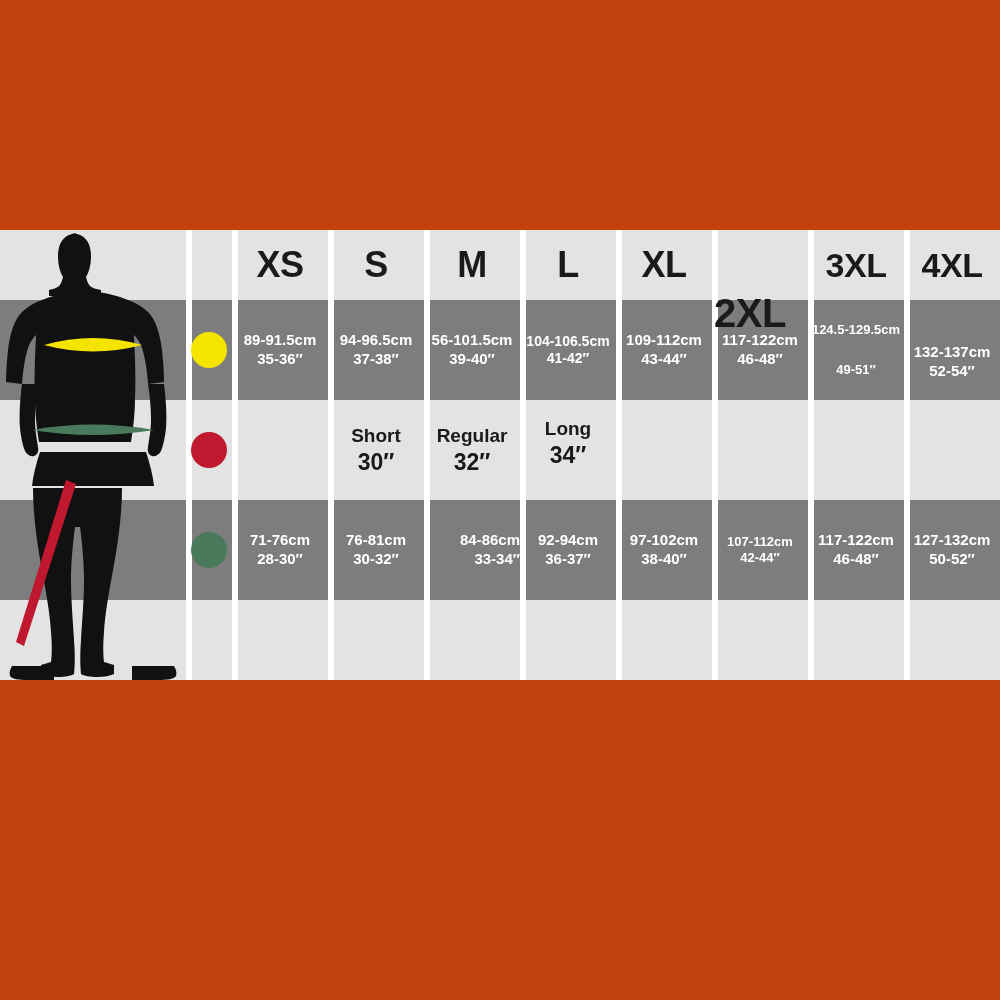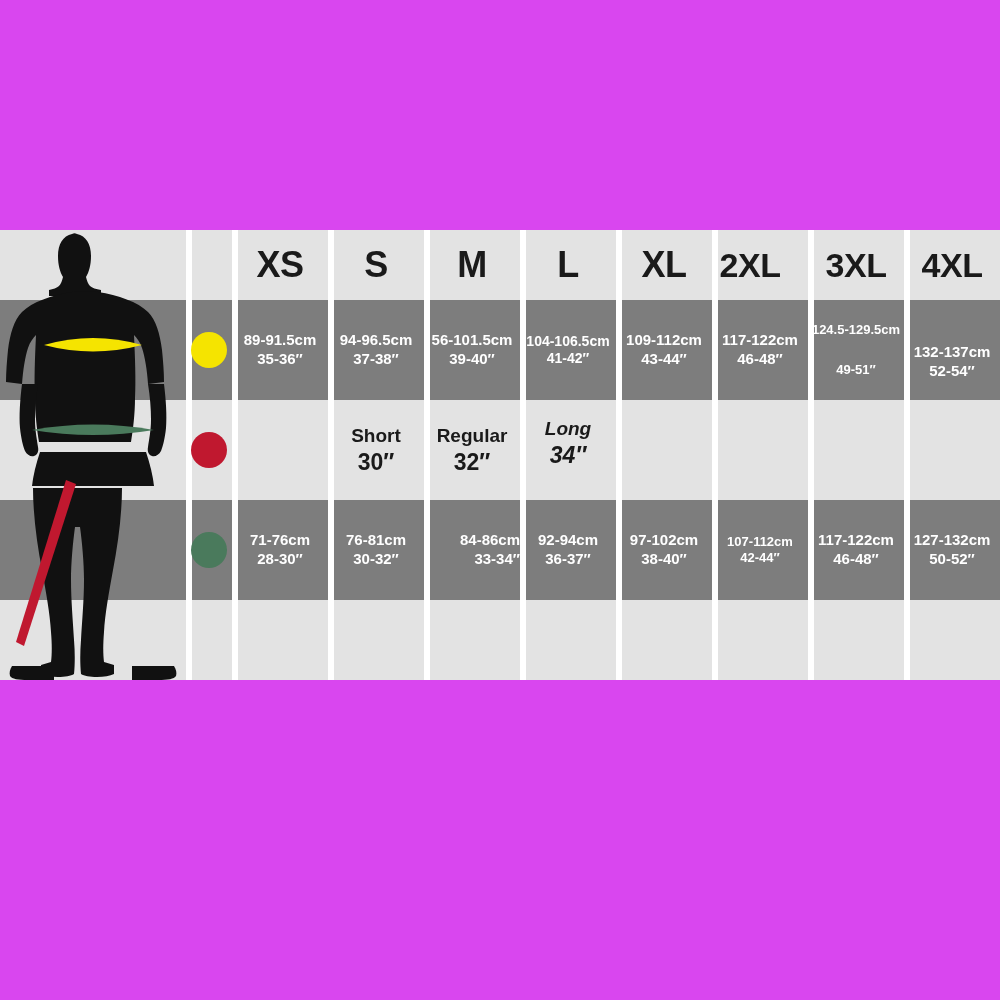--- a/index.html
+++ b/index.html
@@ -7,21 +7,21 @@
     padding: 0;
     background: #ffffff;
   }
   body {
     font-family: "Liberation Sans", sans-serif;
   }
   #canvas {
     position: relative;
     width: 1000px;
     height: 1000px;
-    background: #d946ef;
+    background: #c2410c;
     overflow: hidden;
   }
 
   
   #chart {
     position: absolute;
     left: 0;
     top: 230px;
     width: 1000px;
     height: 450px;
@@ -162,21 +162,21 @@
     </div>
     <div class="dot-cell" style="left:186px; top:270px; height:100px;">
       <div class="dot" style="background:#4a7a5c"></div>
     </div>
 
     <div class="size-head" style="left:232px; width:96px; font-size:36px;">XS</div>
     <div class="size-head" style="left:328px; width:96px; font-size:36px;">S</div>
     <div class="size-head" style="left:424px; width:96px; font-size:36px;">M</div>
     <div class="size-head" style="left:520px; width:96px; font-size:36px;">L</div>
     <div class="size-head" style="left:616px; width:96px; font-size:36px;">XL</div>
-    <div class="size-head" style="left:712px; width:76px; font-size:34px;">2XL</div>
+    <div class="size-head" style="left:712px; width:76px; font-size:40px;margin-top:48px;">2XL</div>
     <div class="size-head" style="left:808px; width:96px; font-size:34px;">3XL</div>
     <div class="size-head" style="left:904px; width:96px; font-size:34px;">4XL</div>
 
     <div class="cell on-dark" style="left:232px; top:70px; width:96px; height:100px; font-size:15px;">
       <span class="l1">89-91.5cm</span>
       <span class="l2">35-36″</span>
     </div>
     <div class="cell on-dark" style="left:328px; top:70px; width:96px; height:100px; font-size:15px;">
       <span class="l1">94-96.5cm</span>
       <span class="l2">37-38″</span>
@@ -207,21 +207,21 @@
     </div>
 
     <div class="cell on-light leg-cell" style="left:328px; top:170px; width:96px; height:100px;">
       <span class="l1">Short</span>
       <span class="l2">30″</span>
     </div>
     <div class="cell on-light leg-cell" style="left:424px; top:170px; width:96px; height:100px;">
       <span class="l1">Regular</span>
       <span class="l2">32″</span>
     </div>
-    <div class="cell on-light leg-cell" style="left:520px; top:170px; width:96px; height:86px;font-style:italic;">
+    <div class="cell on-light leg-cell" style="left:520px; top:170px; width:96px; height:86px;">
       <span class="l1">Long</span>
       <span class="l2">34″</span>
     </div>
 
     <div class="cell on-dark" style="left:232px; top:270px; width:96px; height:100px; font-size:15px;">
       <span class="l1">71-76cm</span>
       <span class="l2">28-30″</span>
     </div>
     <div class="cell on-dark" style="left:328px; top:270px; width:96px; height:100px; font-size:15px;">
       <span class="l1">76-81cm</span>

